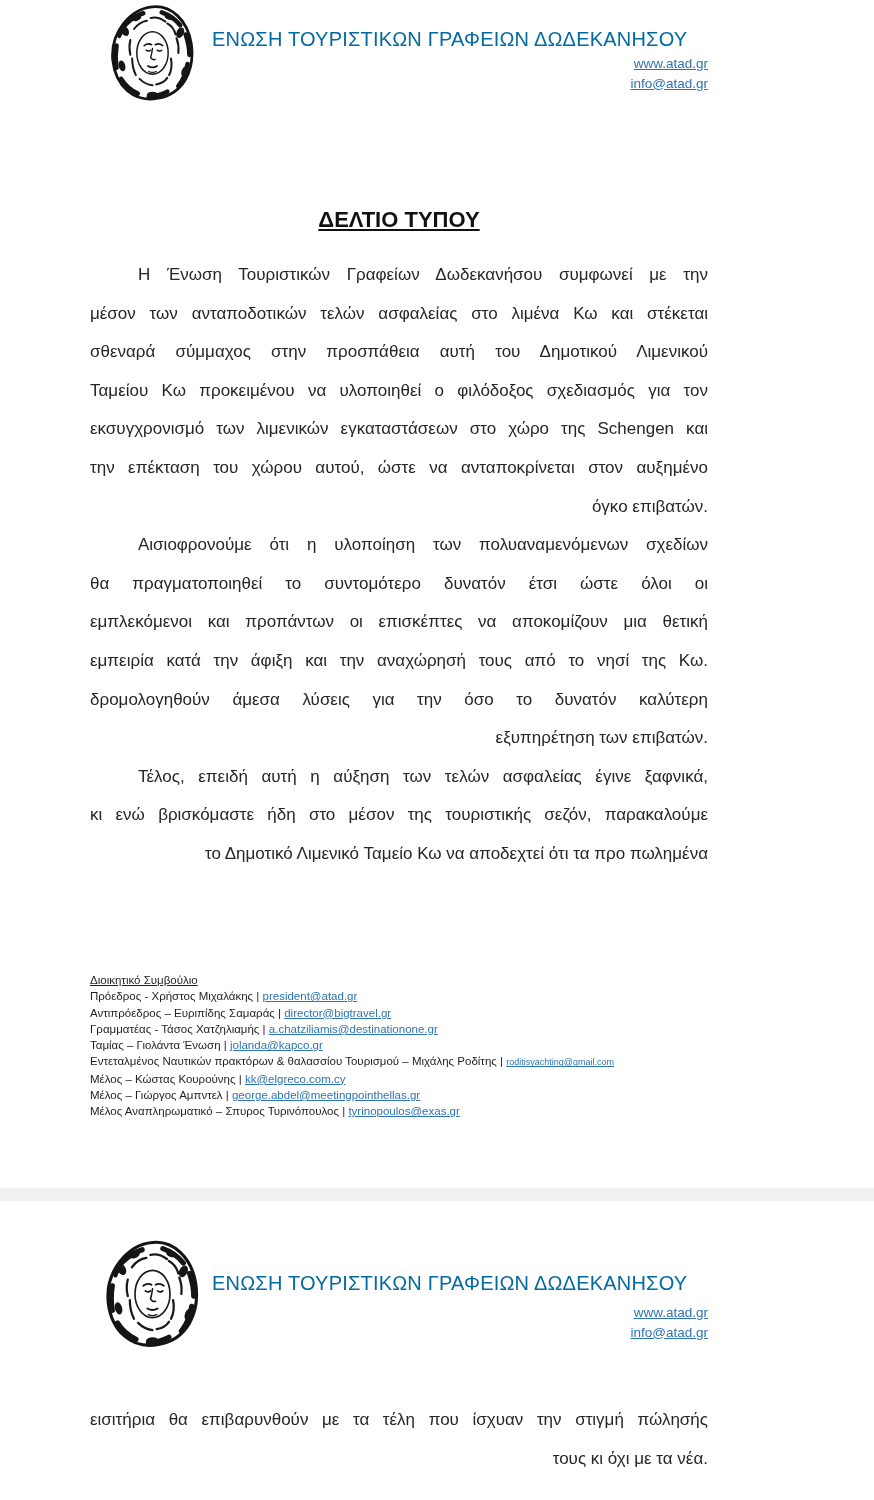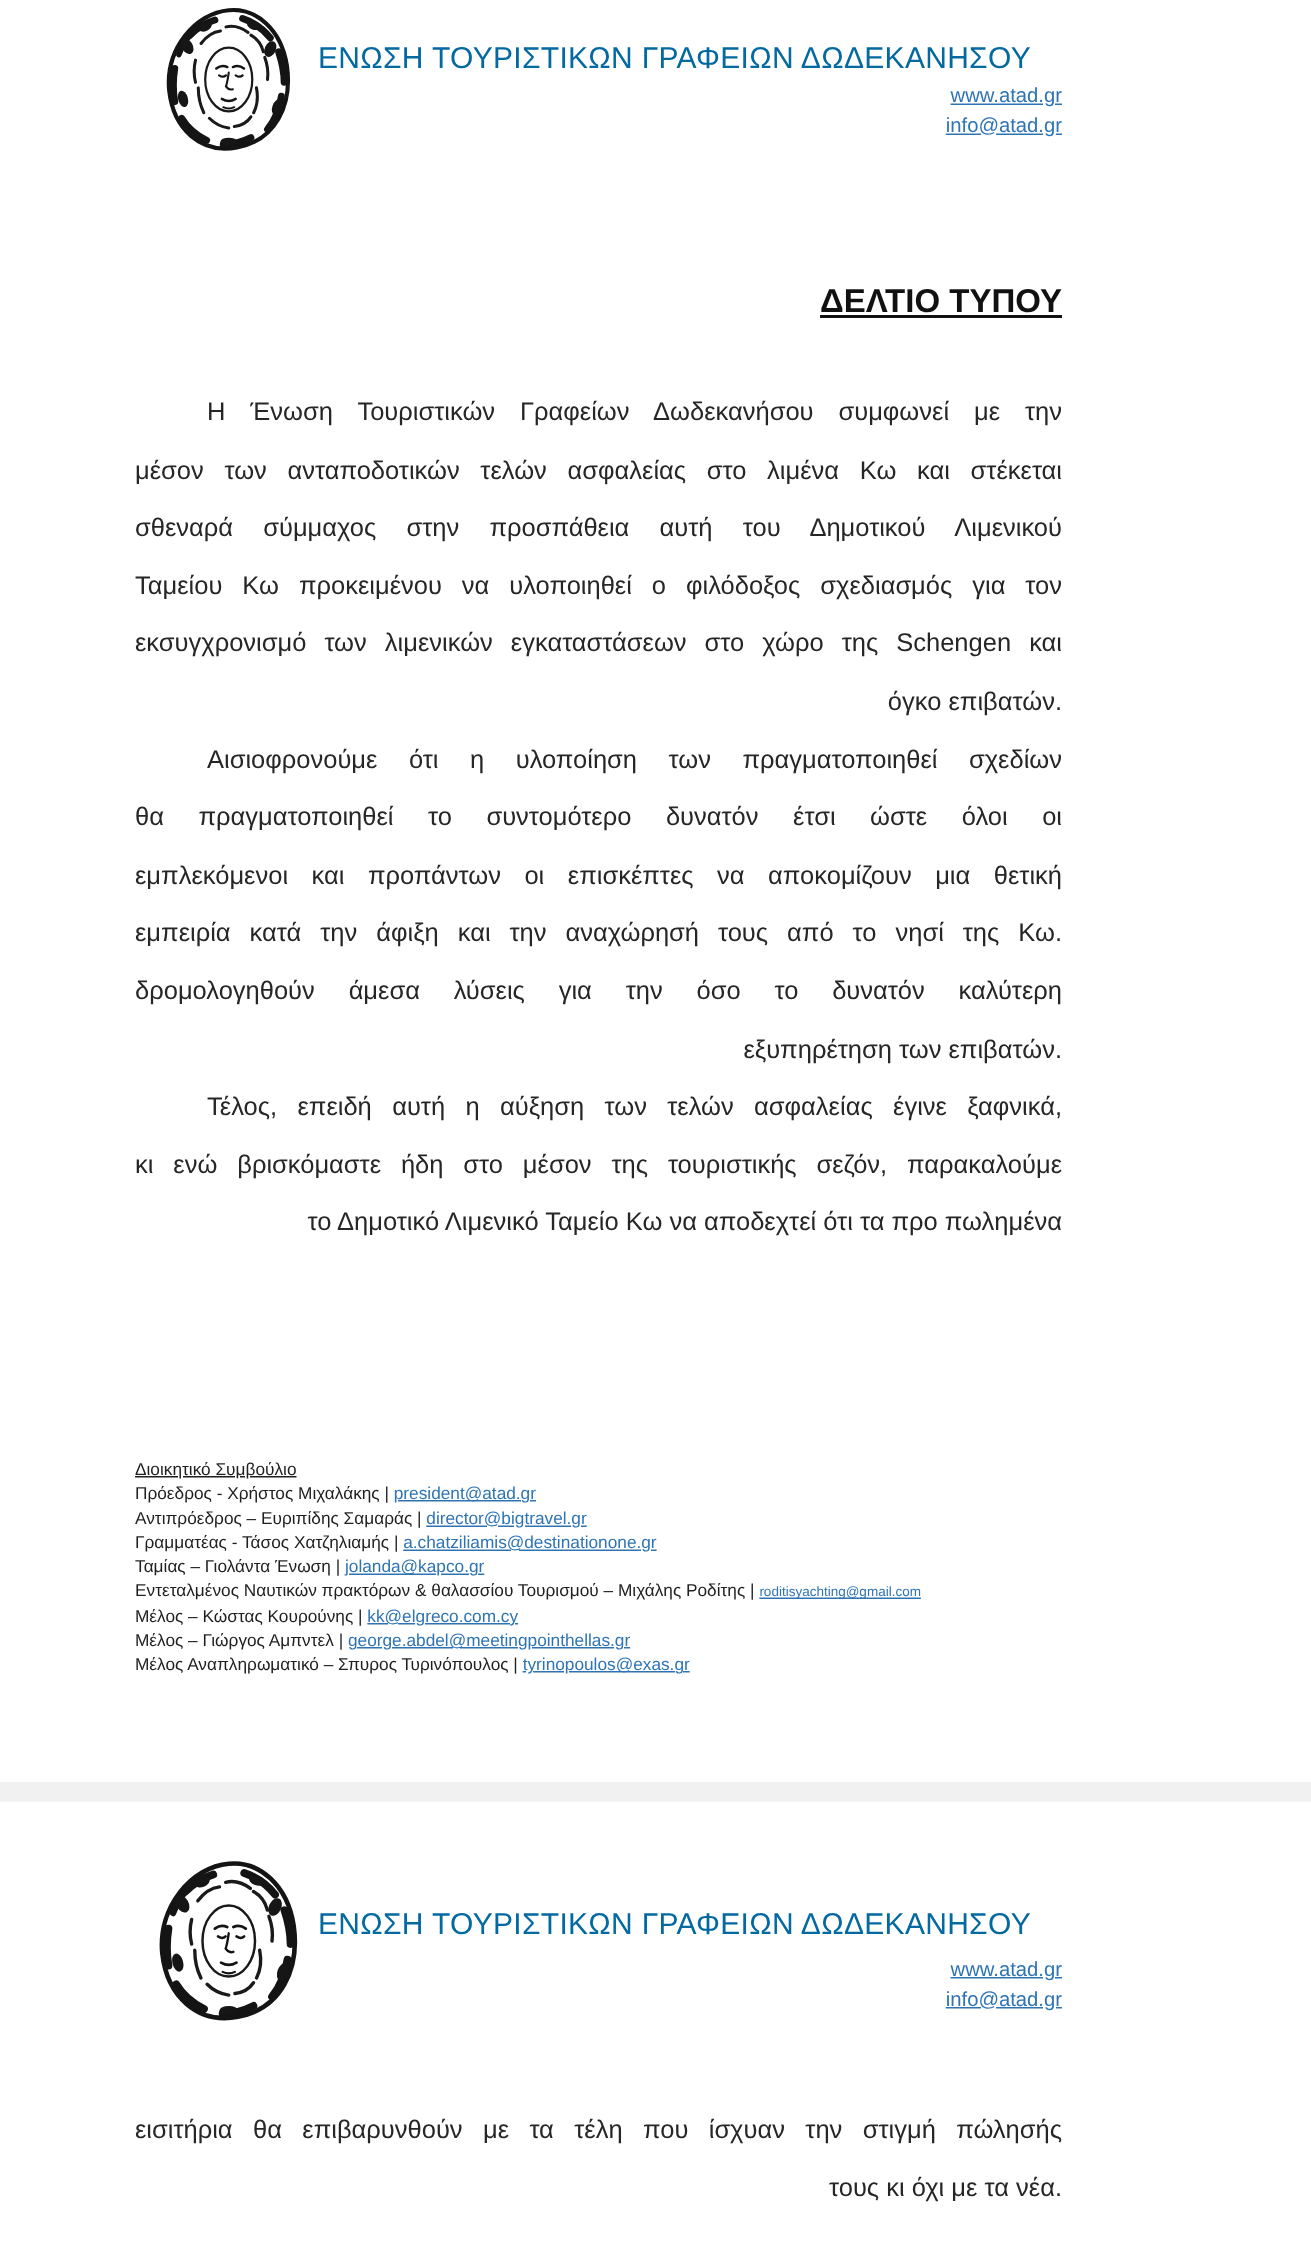--- a/index.html
+++ b/index.html
@@ -18,21 +18,21 @@
   .org-name{
     position:absolute;left:212px;width:500px;font-size:20px;color:#0369a1;
     white-space:nowrap;letter-spacing:0.2px;
   }
   .header-links{
     position:absolute;right:166px;text-align:right;font-size:13.5px;line-height:19.5px;margin-left:36px;
   }
   .header-links a{display:block;color:var(--link-color);text-decoration:underline;cursor:pointer;}
   
   .doc-title{
-    position:absolute;left:90px;top:188px;width:618px;text-align:right;
+    position:absolute;left:90px;top:207px;width:618px;text-align:center;
     font-size:22px;font-weight:bold;color:#111;
   }
   .doc-title span{text-decoration:underline;}
   
   .bodyblock{
     position:absolute;left:90px;width:618px;font-size:17px;line-height:38.6px;color:var(--text-color);
   }
   .body-line{text-align:right;}
   .body-line.just{text-align:justify;text-align-last:justify;text-justify:inter-word;}
   .body-line.indent{text-indent:48px;}
@@ -112,22 +112,23 @@
   <div class="doc-title">
     <span>ΔΕΛΤΙΟ ΤΥΠΟΥ</span>
   </div>
 
   <div class="bodyblock" style="top:256px">
       <div class="body-line just indent">Η Ένωση Τουριστικών Γραφείων Δωδεκανήσου συμφωνεί με την</div>
       <div class="body-line just">μέσον των ανταποδοτικών τελών ασφαλείας στο λιμένα Κω και στέκεται</div>
       <div class="body-line just">σθεναρά σύμμαχος στην προσπάθεια αυτή του Δημοτικού Λιμενικού</div>
       <div class="body-line just">Ταμείου Κω προκειμένου να υλοποιηθεί ο φιλόδοξος σχεδιασμός για τον</div>
       <div class="body-line just">εκσυγχρονισμό των λιμενικών εγκαταστάσεων στο χώρο της Schengen και</div>
+      <div class="body-line just">την επέκταση του χώρου αυτού, ώστε να ανταποκρίνεται στον αυξημένο</div>
       <div class="body-line">όγκο επιβατών.</div>
-      <div class="body-line just indent">Αισιοφρονούμε ότι η υλοποίηση των πραγματοποιηθεί σχεδίων</div>
+      <div class="body-line just indent">Αισιοφρονούμε ότι η υλοποίηση των πολυαναμενόμενων σχεδίων</div>
       <div class="body-line just">θα πραγματοποιηθεί το συντομότερο δυνατόν έτσι ώστε όλοι οι</div>
       <div class="body-line just">εμπλεκόμενοι και προπάντων οι επισκέπτες να αποκομίζουν μια θετική</div>
       <div class="body-line just">εμπειρία κατά την άφιξη και την αναχώρησή τους από το νησί της Κω.</div>
       <div class="body-line just">δρομολογηθούν άμεσα λύσεις για την όσο το δυνατόν καλύτερη</div>
       <div class="body-line">εξυπηρέτηση των επιβατών.</div>
       <div class="body-line just indent">Τέλος, επειδή αυτή η αύξηση των τελών ασφαλείας έγινε ξαφνικά,</div>
       <div class="body-line just">κι ενώ βρισκόμαστε ήδη στο μέσον της τουριστικής σεζόν, παρακαλούμε</div>
       <div class="body-line">το Δημοτικό Λιμενικό Ταμείο Κω να αποδεχτεί ότι τα προ πωλημένα</div>
     </div>
 

